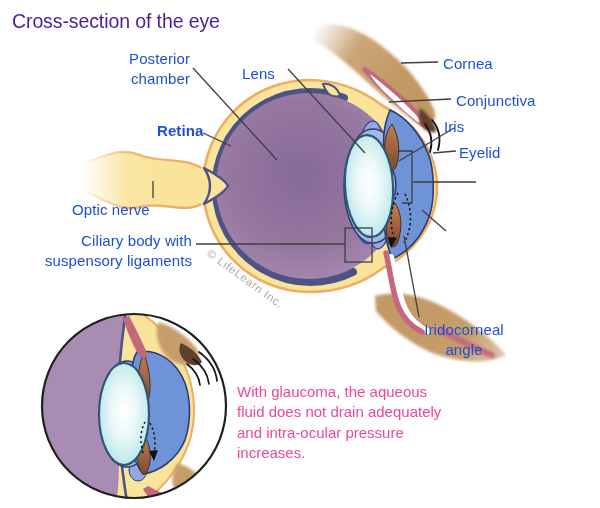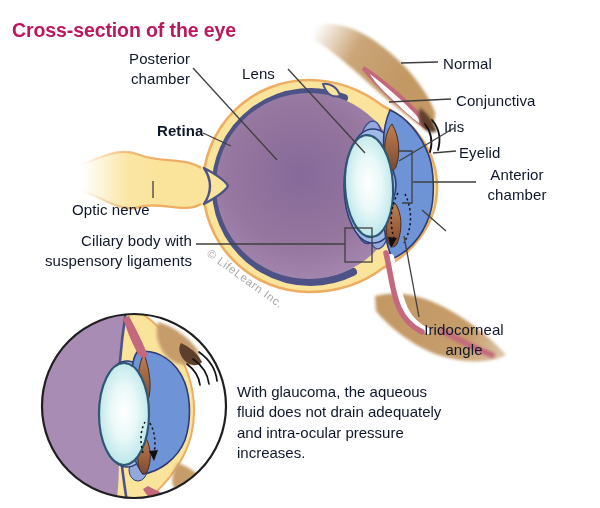--- a/index.html
+++ b/index.html
@@ -2,32 +2,32 @@
 <html><head>
 <meta charset="utf-8">
 <style>
   html,body{margin:0;padding:0;background:#fff;}
   #stage{
     position:relative;width:600px;height:508px;background:#ffffff;overflow:hidden;
     font-family:"Liberation Sans", sans-serif;color:#2e2b28;
   }
   #art{position:absolute;left:0;top:0;}
   .lbl{
-    position:absolute;font-size:15px;line-height:1.3;color:#0f172a;
+    position:absolute;font-size:15px;line-height:1.3;color:#1d4ed8;
     letter-spacing:.1px;
   }
   .title{
-    position:absolute;left:12px;top:19px;font-size:19.5px;font-weight:700;
-    color:#be185d;letter-spacing:-.1px;
+    position:absolute;left:12px;top:10px;font-size:19.5px;font-weight:400;
+    color:#4c1d95;letter-spacing:-.1px;
   }
   .right{text-align:right;}
   .center{text-align:center;}
   .caption{
     position:absolute;left:237px;top:382px;width:215px;font-size:15px;
-    line-height:1.35;color:#0f172a;
+    line-height:1.35;color:#ec4899;
   }
   .watermark{
     position:absolute;left:212px;top:247px;font-size:11.5px;color:#aca9ad;
     transform:rotate(36deg);transform-origin:left top;letter-spacing:.6px;
     white-space:nowrap;
   }
 </style>
 </head>
 <body>
 
@@ -196,25 +196,24 @@
         <path d="M148,486 C159,492 171,497 182,500 C180,506 172,508 162,505 C152,501 145,494 143,489 Z" fill="#C4697D"></path>
       </g>
       <circle cx="134" cy="406" r="92" fill="none" stroke="#1F1F1F" stroke-width="2.2"></circle>
     </g>
   </svg>
 
   <div class="title">Cross-section of the eye</div>
 
   <div class="lbl right" style="left:100px;top:49px;width:90px;">Posterior chamber</div>
   <div class="lbl" style="left:242px;top:64px;">Lens</div>
-  <div class="lbl" style="left:443px;top:54px;">Normal</div>
+  <div class="lbl" style="left:443px;top:54px;">Cornea</div>
   <div class="lbl" style="left:456px;top:91px;">Conjunctiva</div>
   <div class="lbl" style="left:444px;top:117px;">Iris</div>
   <div class="lbl" style="left:459px;top:143px;">Eyelid</div>
-  <div class="lbl center" style="left:478px;top:165px;width:78px;">Anterior chamber</div>
   <div class="lbl" style="left:157px;top:121px;font-weight:bold;">Retina</div>
   <div class="lbl right" style="left:17px;top:231px;width:175px;">Ciliary body with suspensory ligaments</div>
   <div class="lbl" style="left:72px;top:200px;">Optic nerve</div>
   <div class="lbl center" style="left:409px;top:320px;width:110px;">Iridocorneal angle</div>
 
   <div class="watermark">© LifeLearn Inc.</div>
 
   <div class="caption">With glaucoma, the aqueous fluid does not drain adequately and intra-ocular pressure increases.</div>
 
 </div>

